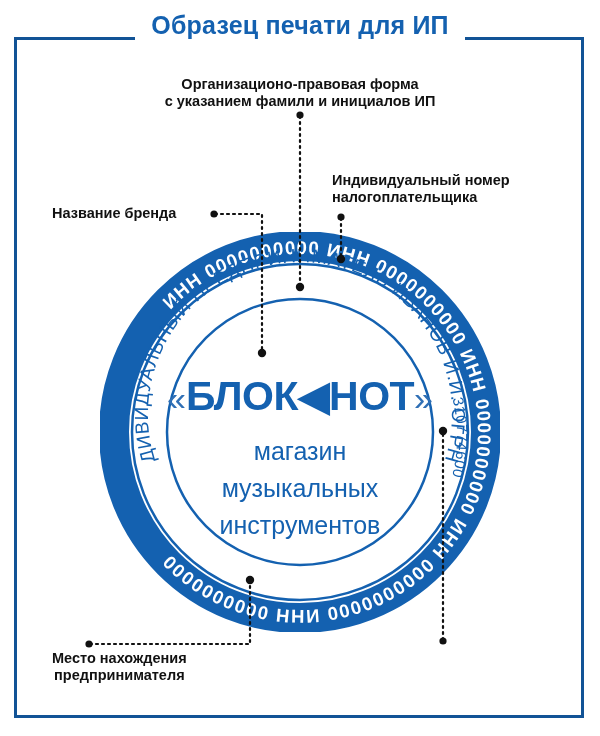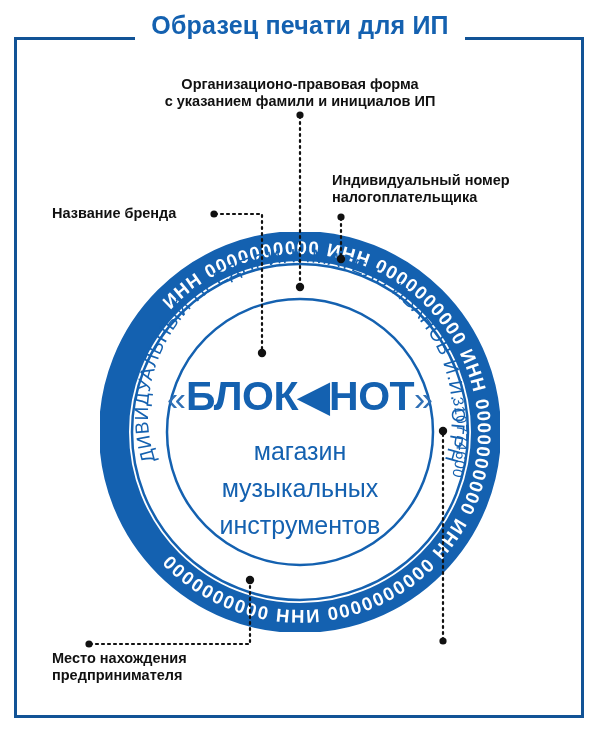--- a/index.html
+++ b/index.html
@@ -52,21 +52,21 @@
     color: #111111;
     font-size: 14.5px;
     font-weight: bold;
     line-height: 17px;
     white-space: pre-line;
     z-index: 4;
   }
   .lbl-opf   { left: 300px; top: 76px;  transform: translateX(-50%); text-align: center; }
   .lbl-inn   { left: 332px; top: 172px; text-align: left; }
   .lbl-brand { left: 52px;  top: 205px; text-align: center; }
-  .lbl-place { left: 52px;  top: 650px; text-align: left; }
+  .lbl-place { left: 52px;  top: 650px; text-align: center; }
   .lbl-ogrn  { left: 300px; top: 650px; text-align: left; }
 
   svg.overlay {
     position: absolute;
     left: 0; top: 0;
     width: 600px; height: 736px;
     z-index: 3;
     pointer-events: none;
   }
   svg.seal {

